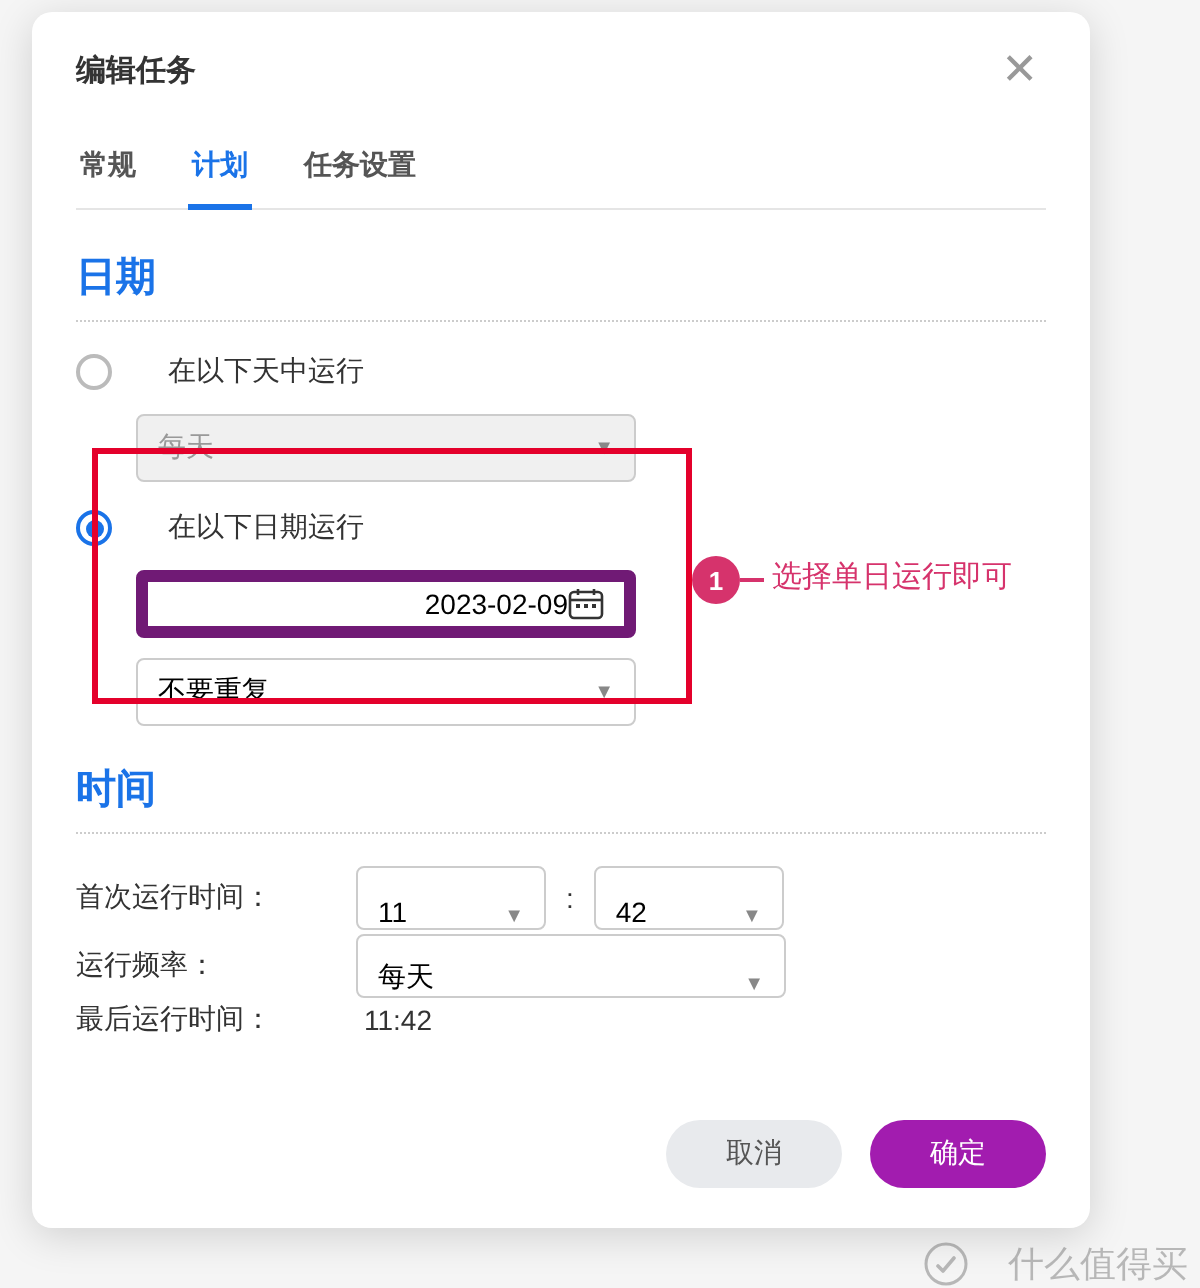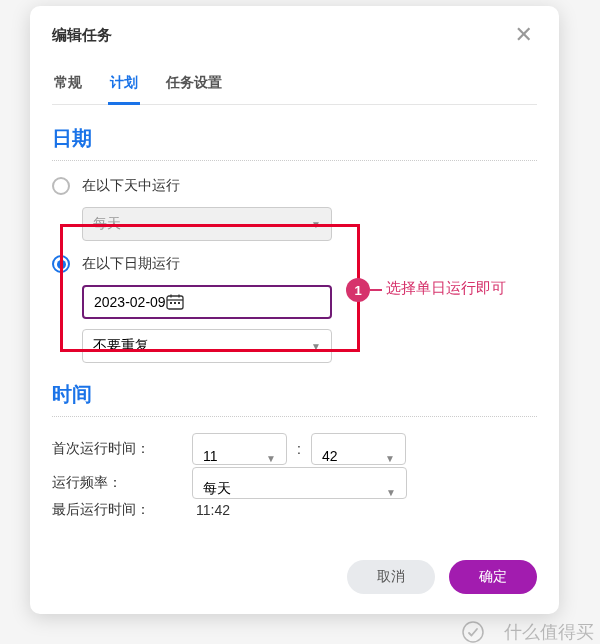--- a/index.html
+++ b/index.html
@@ -9,21 +9,21 @@
       width: 600px;
       height: 644px;
       position: relative;
       overflow: hidden;
     }
     .dialog {
       background: #fff;
       border-radius: 10px;
       box-shadow: 0 4px 20px rgba(0,0,0,0.15);
       width: 529px;
-      margin: 6px 30px;
+      margin: 6px 16px;
       height: 608px;
       display: flex;
       flex-direction: column;
       position: relative;
     }
     .dialog-header {
       display: flex;
       align-items: center;
       justify-content: space-between;
       padding: 18px 22px 10px 22px;
@@ -75,21 +75,21 @@
       font-weight: 600;
       margin: 6px 0 2px 0;
     }
     .dotted-divider {
       border-top: 1px dotted #ccc;
       margin: 8px 0 16px 0;
     }
     .radio-row {
       display: flex;
       align-items: center;
-      gap: 12px;
+      gap: 28px;
       margin-bottom: 12px;
     }
     .radio {
       width: 18px; height: 18px;
       border: 2px solid #bbb;
       border-radius: 50%;
       display: inline-flex;
       align-items: center;
       justify-content: center;
       cursor: pointer;
@@ -129,26 +129,26 @@
       background: #f0f0f0;
       color: #999;
       cursor: not-allowed;
     }
     .select-box .caret, .small-select .caret {
       font-size: 10px;
       color: #888;
     }
     .date-box {
       background: #fff;
-      border: 2px solid #701a75;
+      border: 6px solid #701a75;
       border-radius: 4px;
       height: 34px;
       display: flex;
       align-items: center;
-      justify-content: flex-start;
+      justify-content: flex-end;
       padding: 0 10px;
       font-size: 14px;
       width: 250px;
       margin-bottom: 10px;
     }
     .calendar-icon {
       width: 18px; height: 16px;
       position: relative;
       flex-shrink: 0;
     }

